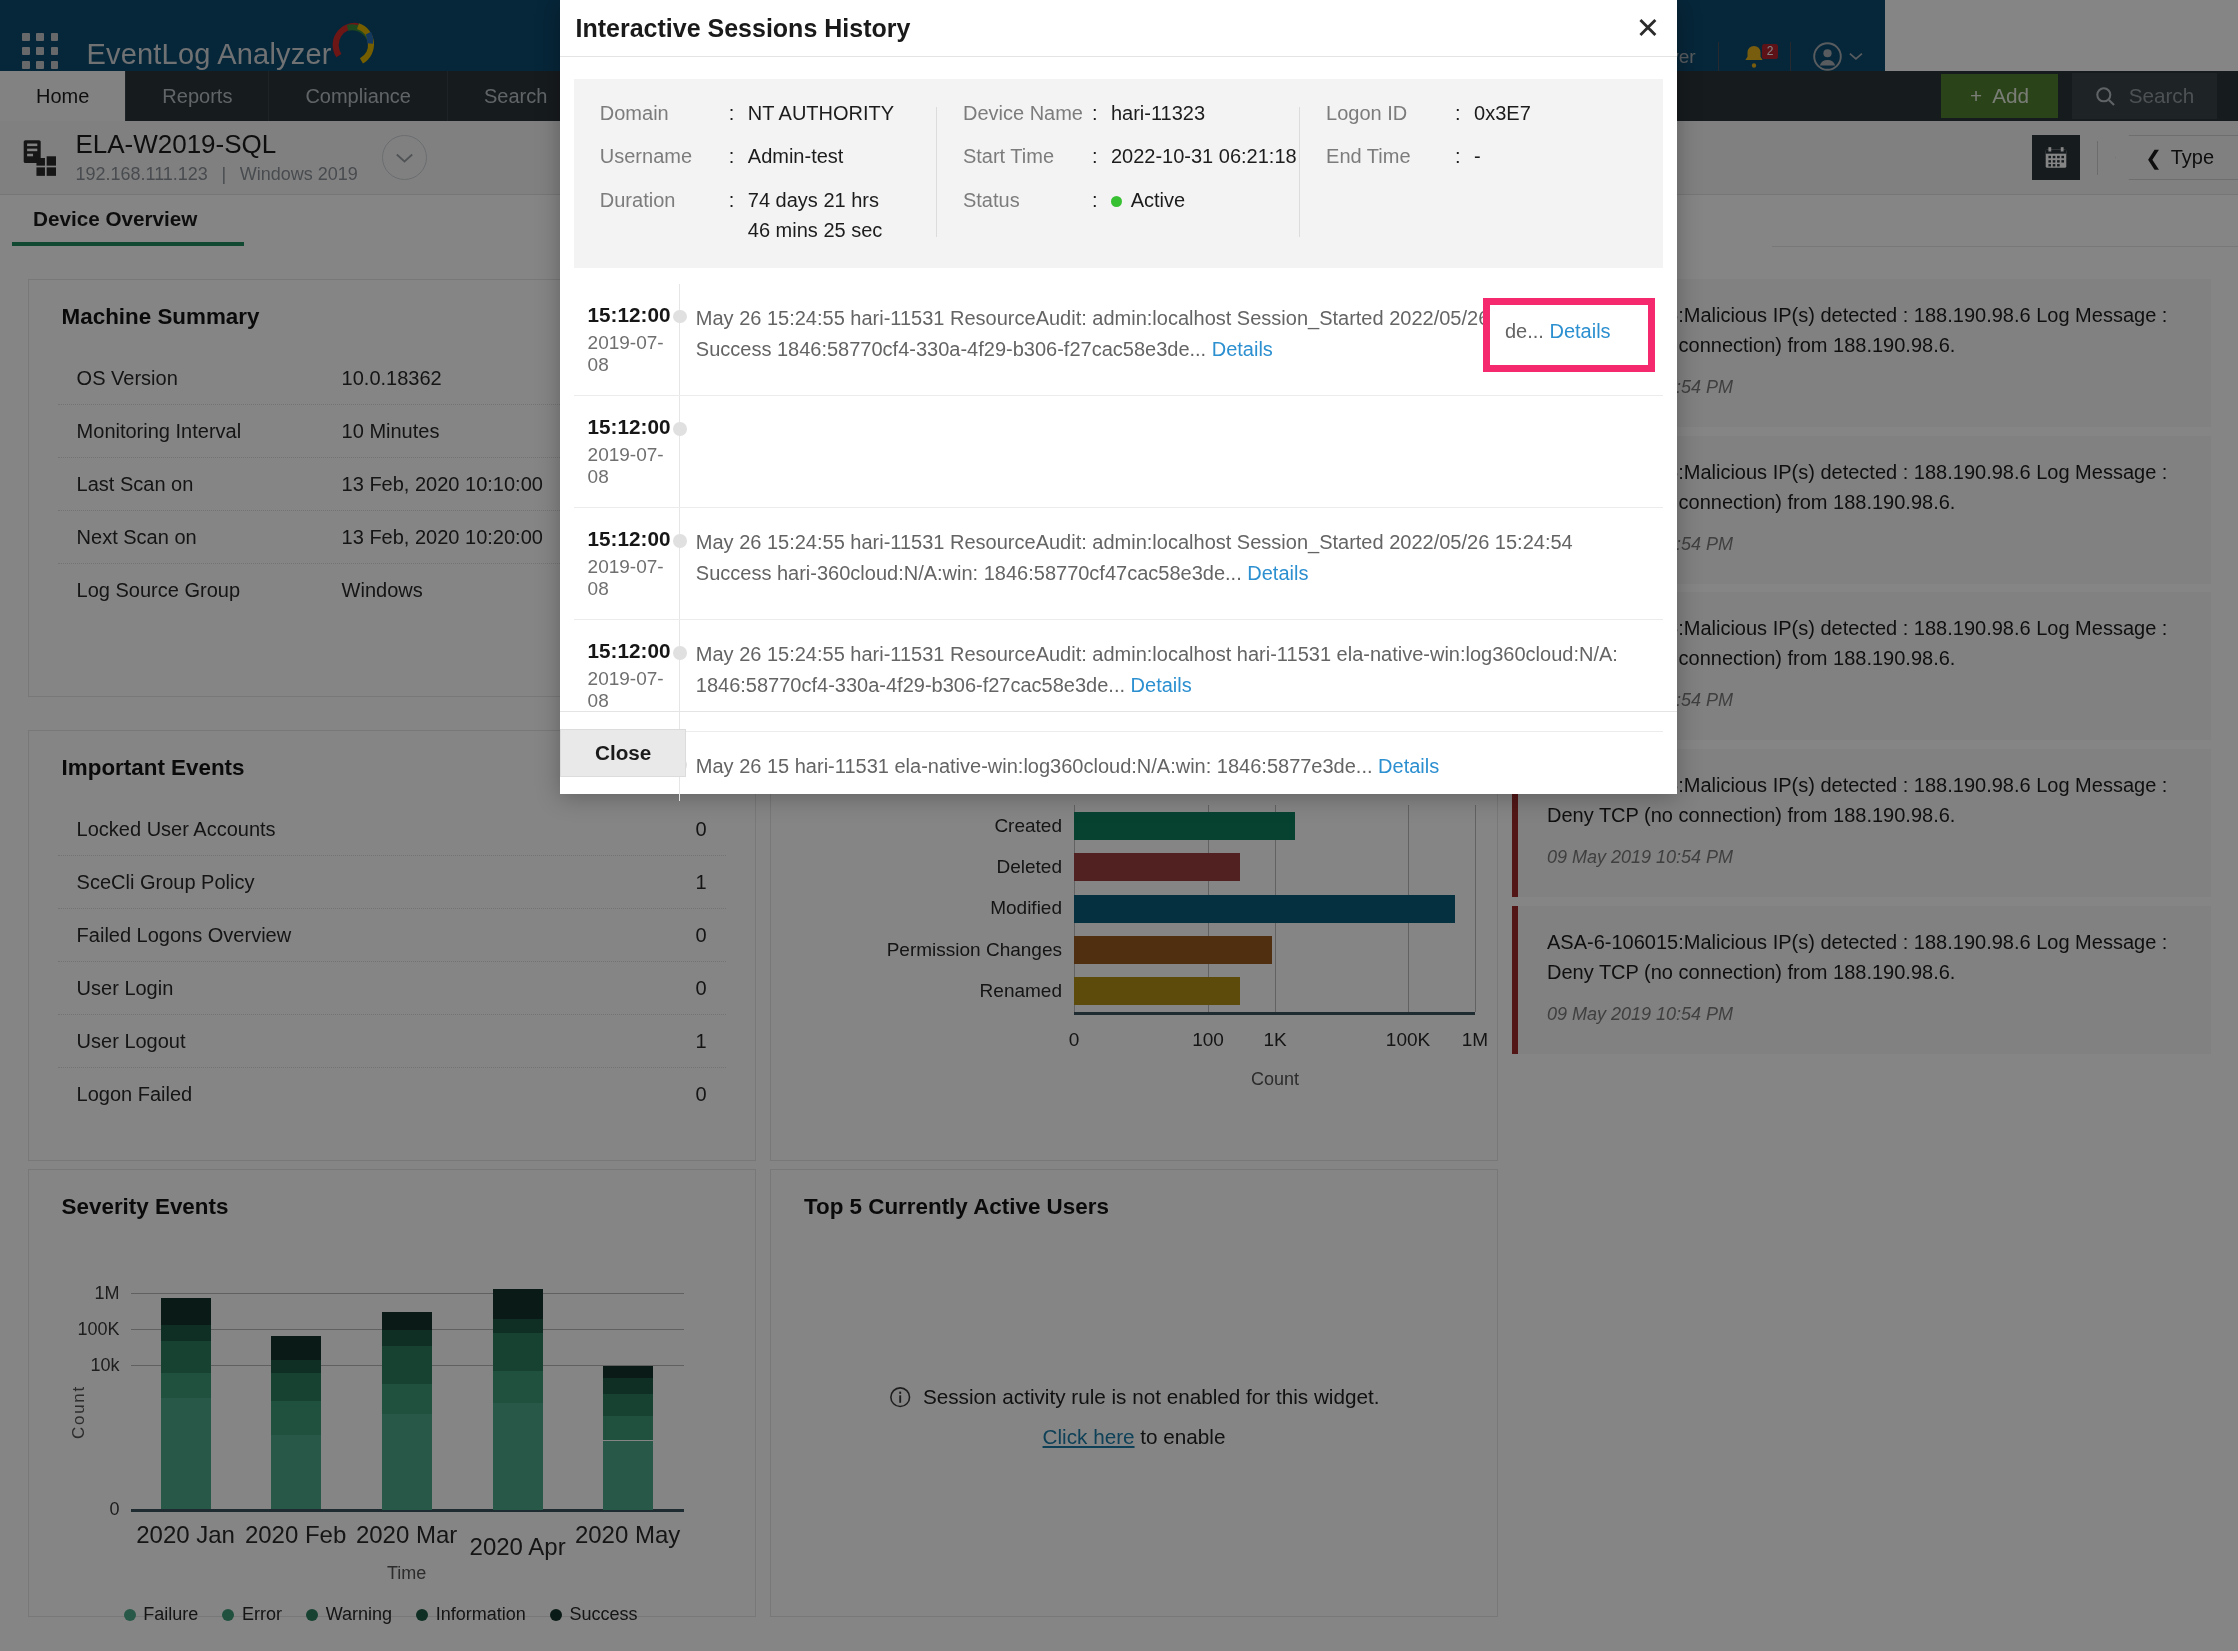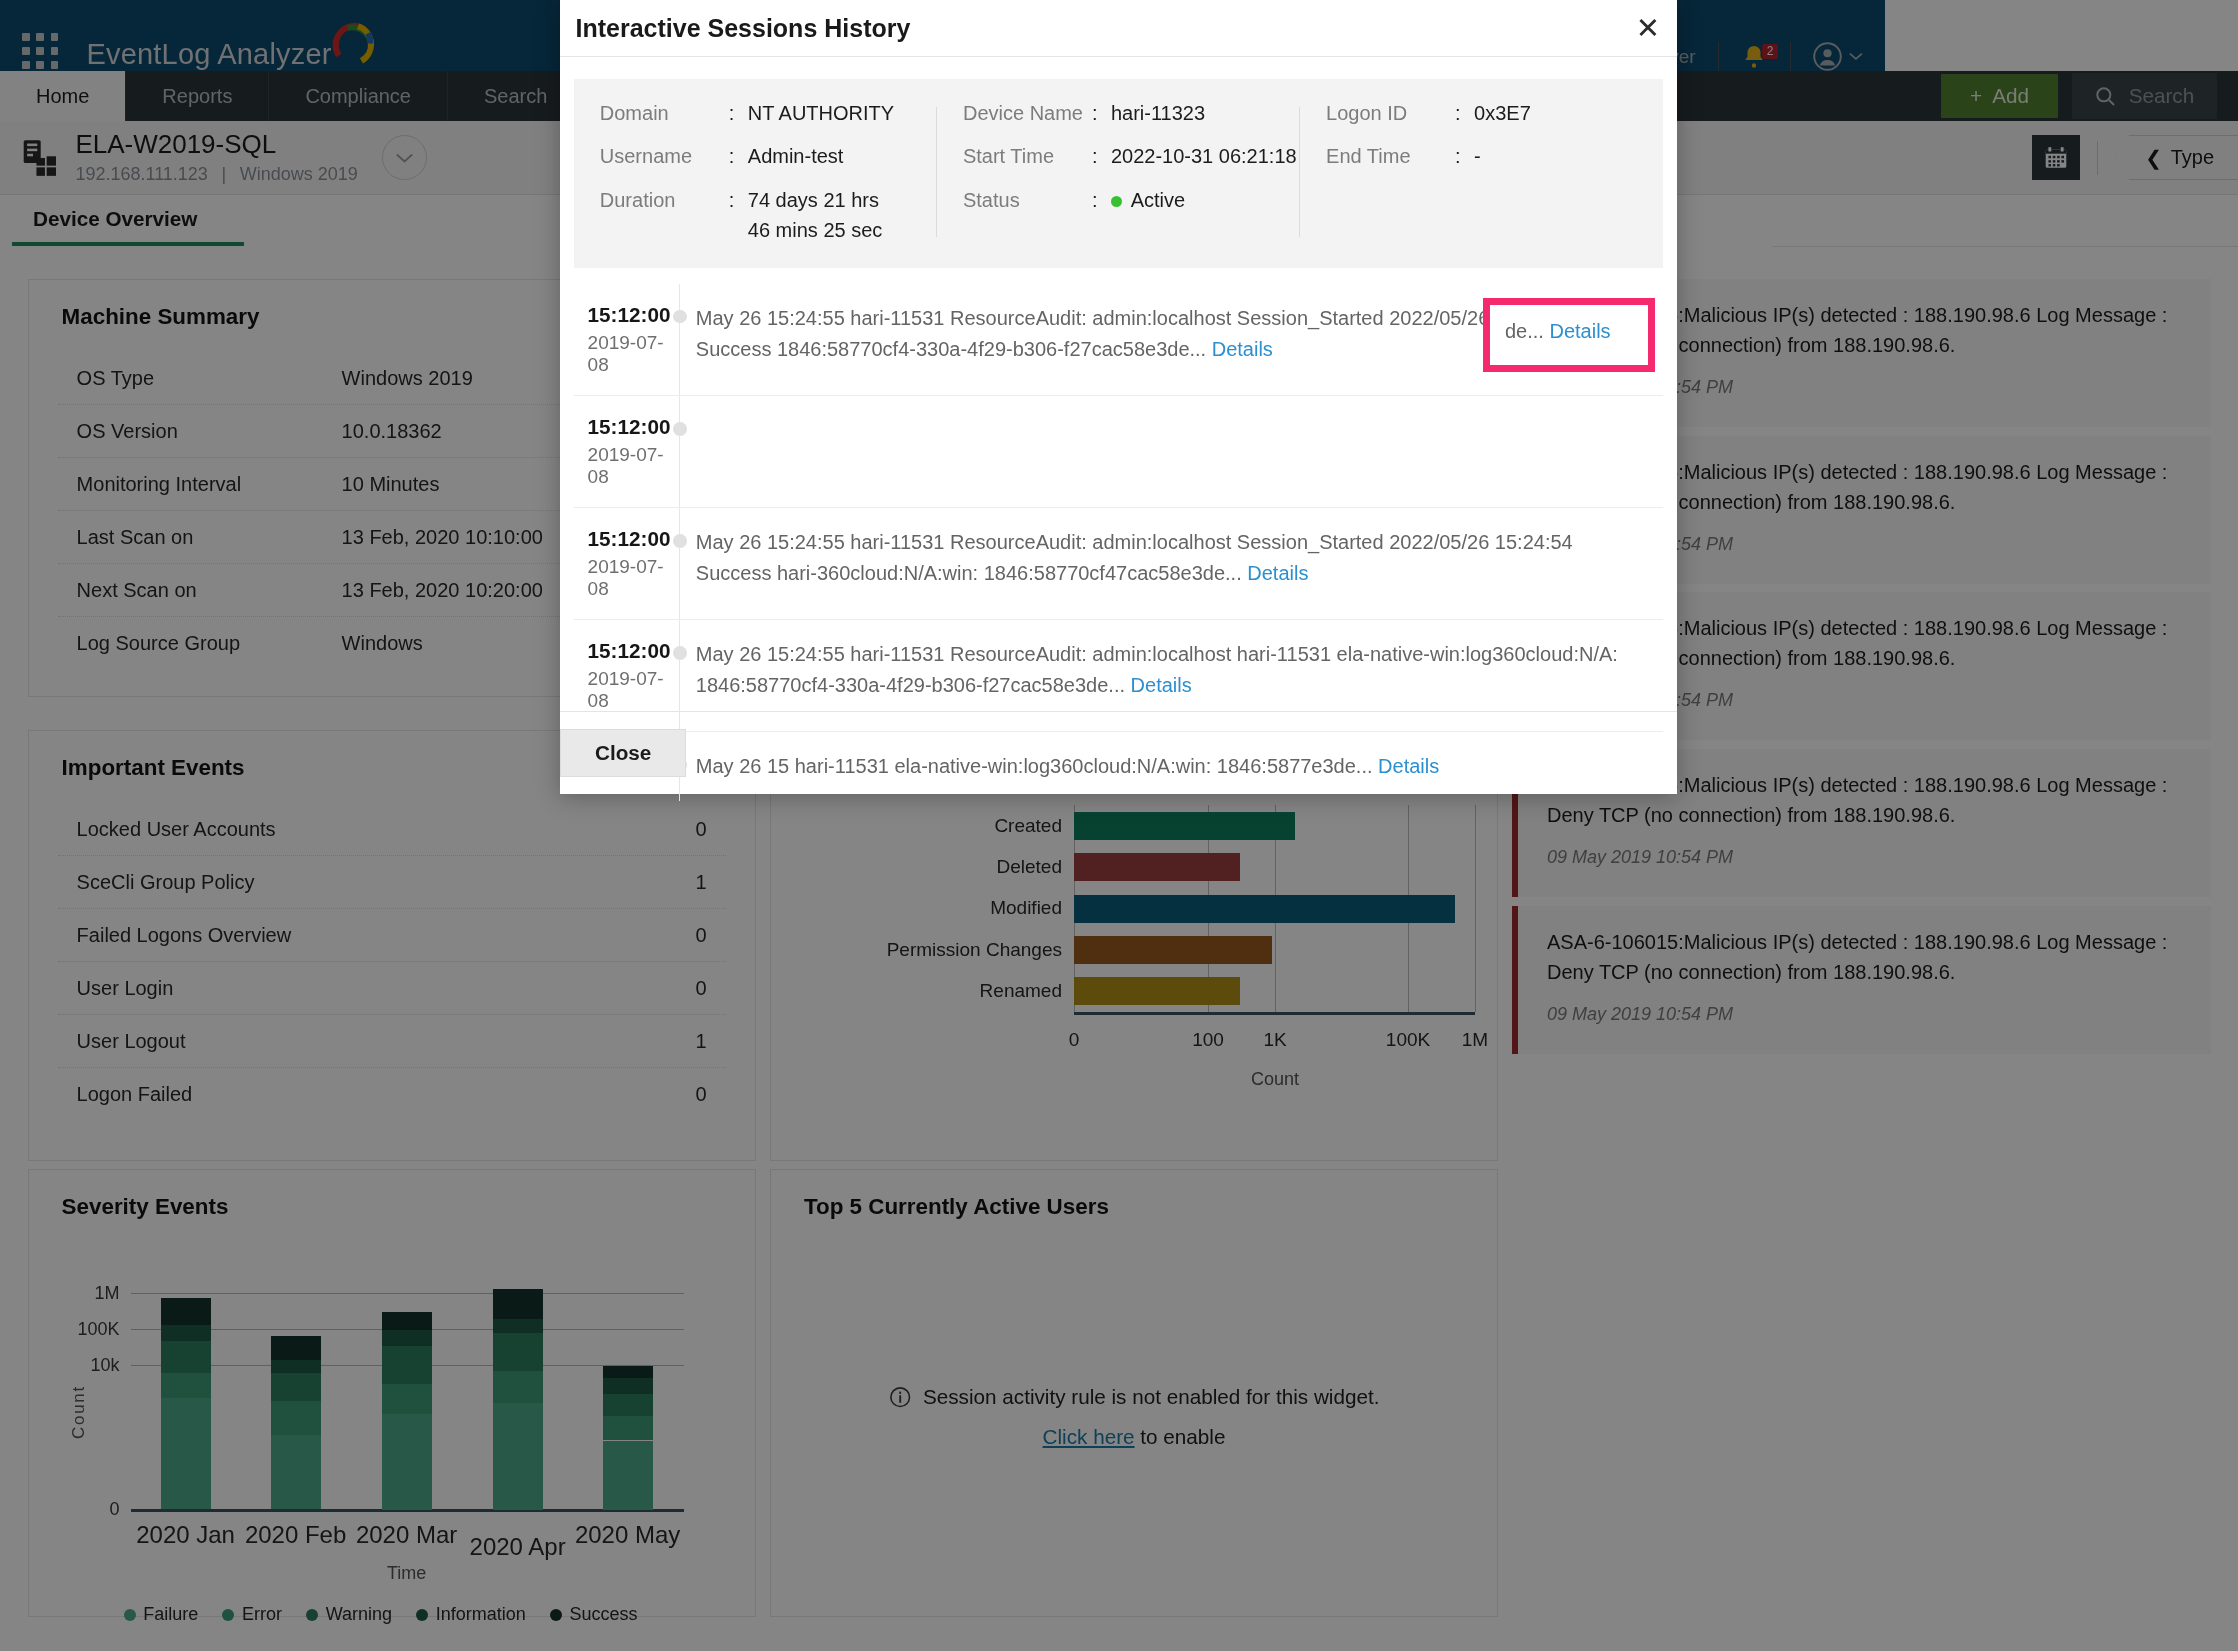--- a/index.html
+++ b/index.html
@@ -290,24 +290,20 @@
   <div class="overviewbar">
     <div class="lbl">Device Overview</div>
     <div class="underline"></div>
   </div>
 
   <div class="content">
 
     <div class="card" style="left:27.6px; top:33px; width:728px; height:418px;">
       <div class="card-title">Machine Summary</div>
       <div class="kv-table">
-        <div class="kv-row">
-          <div class="kv-k">OS Type</div>
-          <div class="kv-v">Windows 2019</div>
-          </div>
         <div class="kv-row">
           <div class="kv-k">OS Version</div>
           <div class="kv-v">10.0.18362</div>
           </div>
         <div class="kv-row">
           <div class="kv-k">Monitoring Interval</div>
           <div class="kv-v">10 Minutes</div>
           </div>
         <div class="kv-row">
           <div class="kv-k">Last Scan on</div>

